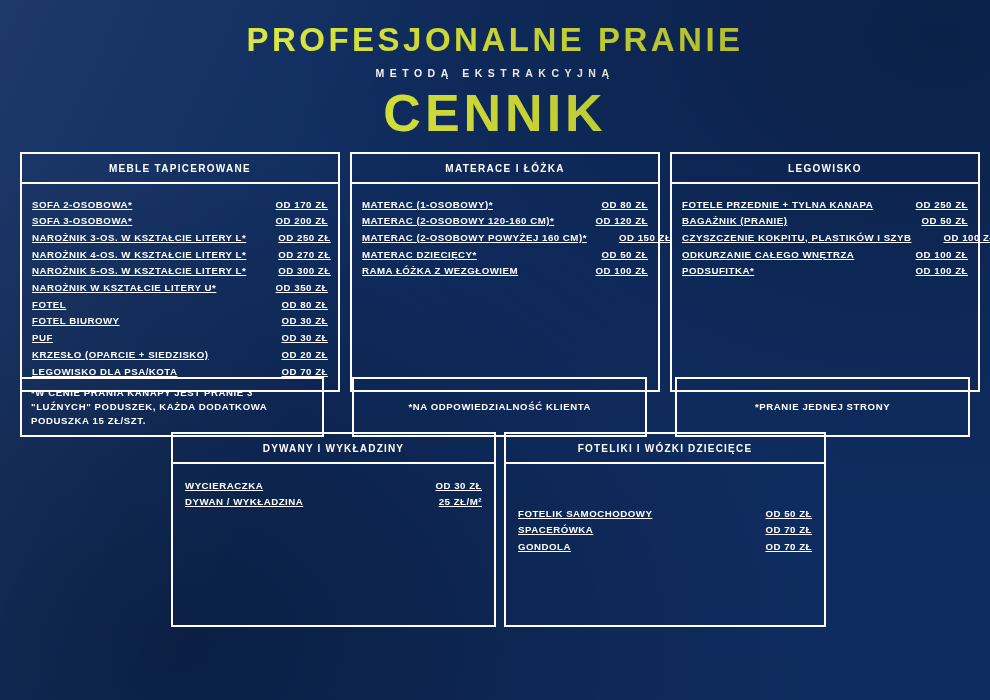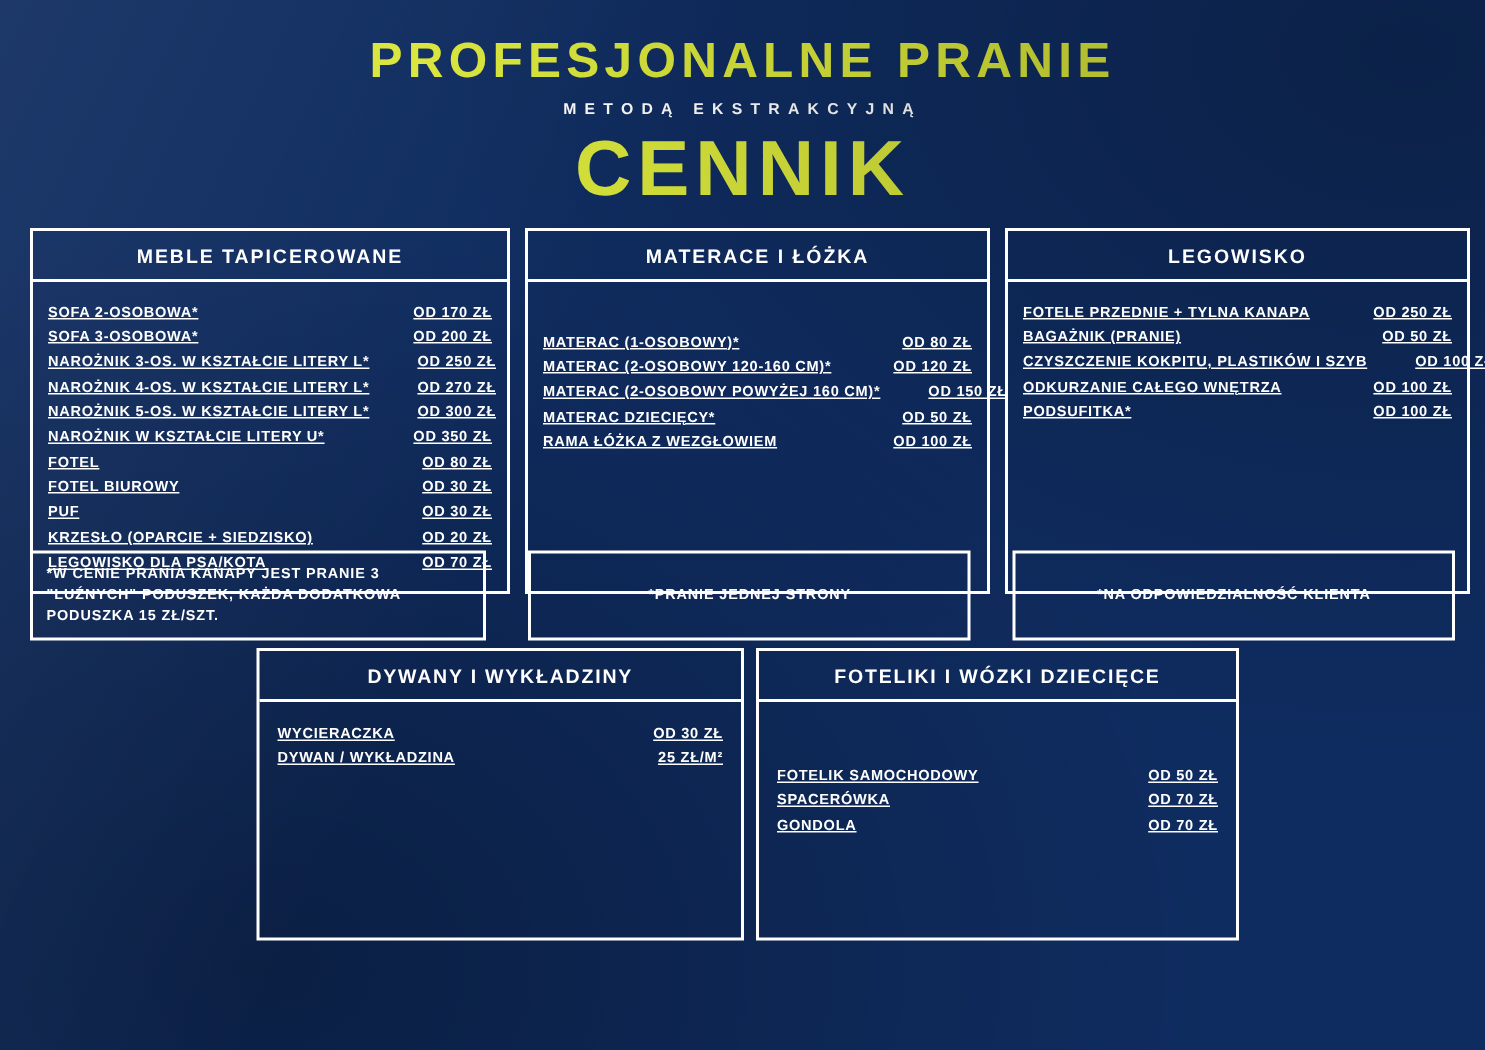--- a/index.html
+++ b/index.html
@@ -68,27 +68,27 @@
     display: flex;
     gap: 10px;
   }
   .col {
     border: 2px solid #ffffff;
     box-sizing: border-box;
     display: flex;
     flex-direction: column;
   }
   .col-1 { width: 320px; }
-  .col-2 { width: 310px; gap: 20px; }
+  .col-2 { width: 310px; }
   .col-3 { width: 310px; }
 
   .col-head {
     border-bottom: 2px solid #ffffff;
     text-align: center;
-    font-size: 13px;
+    font-size: 10px;
     font-weight: bold;
     letter-spacing: 1.3px;
     padding: 9px 4px 8px;
   }
   .col-body {
     padding: 12px 10px 10px 10px;
     flex: 1;
   }
   .row {
     display: flex;
@@ -102,21 +102,21 @@
     white-space: nowrap;
     text-decoration: underline;
   }
   .row .name { padding-right: 8px; }
   .row .price { text-align: right; padding-left: 24px; }
 
   
   .notes-row {
     position: absolute;
     left: 20px;
-    top: 367px;
+    top: 377px;
     width: 950px;
     display: flex;
     gap: 28px;
   }
   .note {
     border: 2px solid #ffffff;
     box-sizing: border-box;
     font-size: 9.6px;
     font-weight: bold;
     letter-spacing: 0.6px;
@@ -261,22 +261,22 @@
           <span class="name">PODSUFITKA*</span>
           <span class="price">OD 100 ZŁ</span>
         </div>
       </div>
     </div>
 
   </div>
 
   <div class="notes-row">
     <div class="note note-1">*W CENIE PRANIA KANAPY JEST PRANIE 3 "LUŹNYCH" PODUSZEK, KAŻDA DODATKOWA PODUSZKA 15 ZŁ/SZT.</div>
+    <div class="note note-3">*NA ODPOWIEDZIALNOŚĆ KLIENTA</div>
     <div class="note note-2">*PRANIE JEDNEJ STRONY</div>
-    <div class="note note-3">*NA ODPOWIEDZIALNOŚĆ KLIENTA</div>
   </div>
 
   <div class="lower-row">
 
     <div class="col lower-col lower-col-1">
       <div class="col-head">DYWANY I WYKŁADZINY</div>
       <div class="col-body lower-body">
         <div class="row">
           <span class="name">WYCIERACZKA</span>
           <span class="price">OD 30 ZŁ</span>

